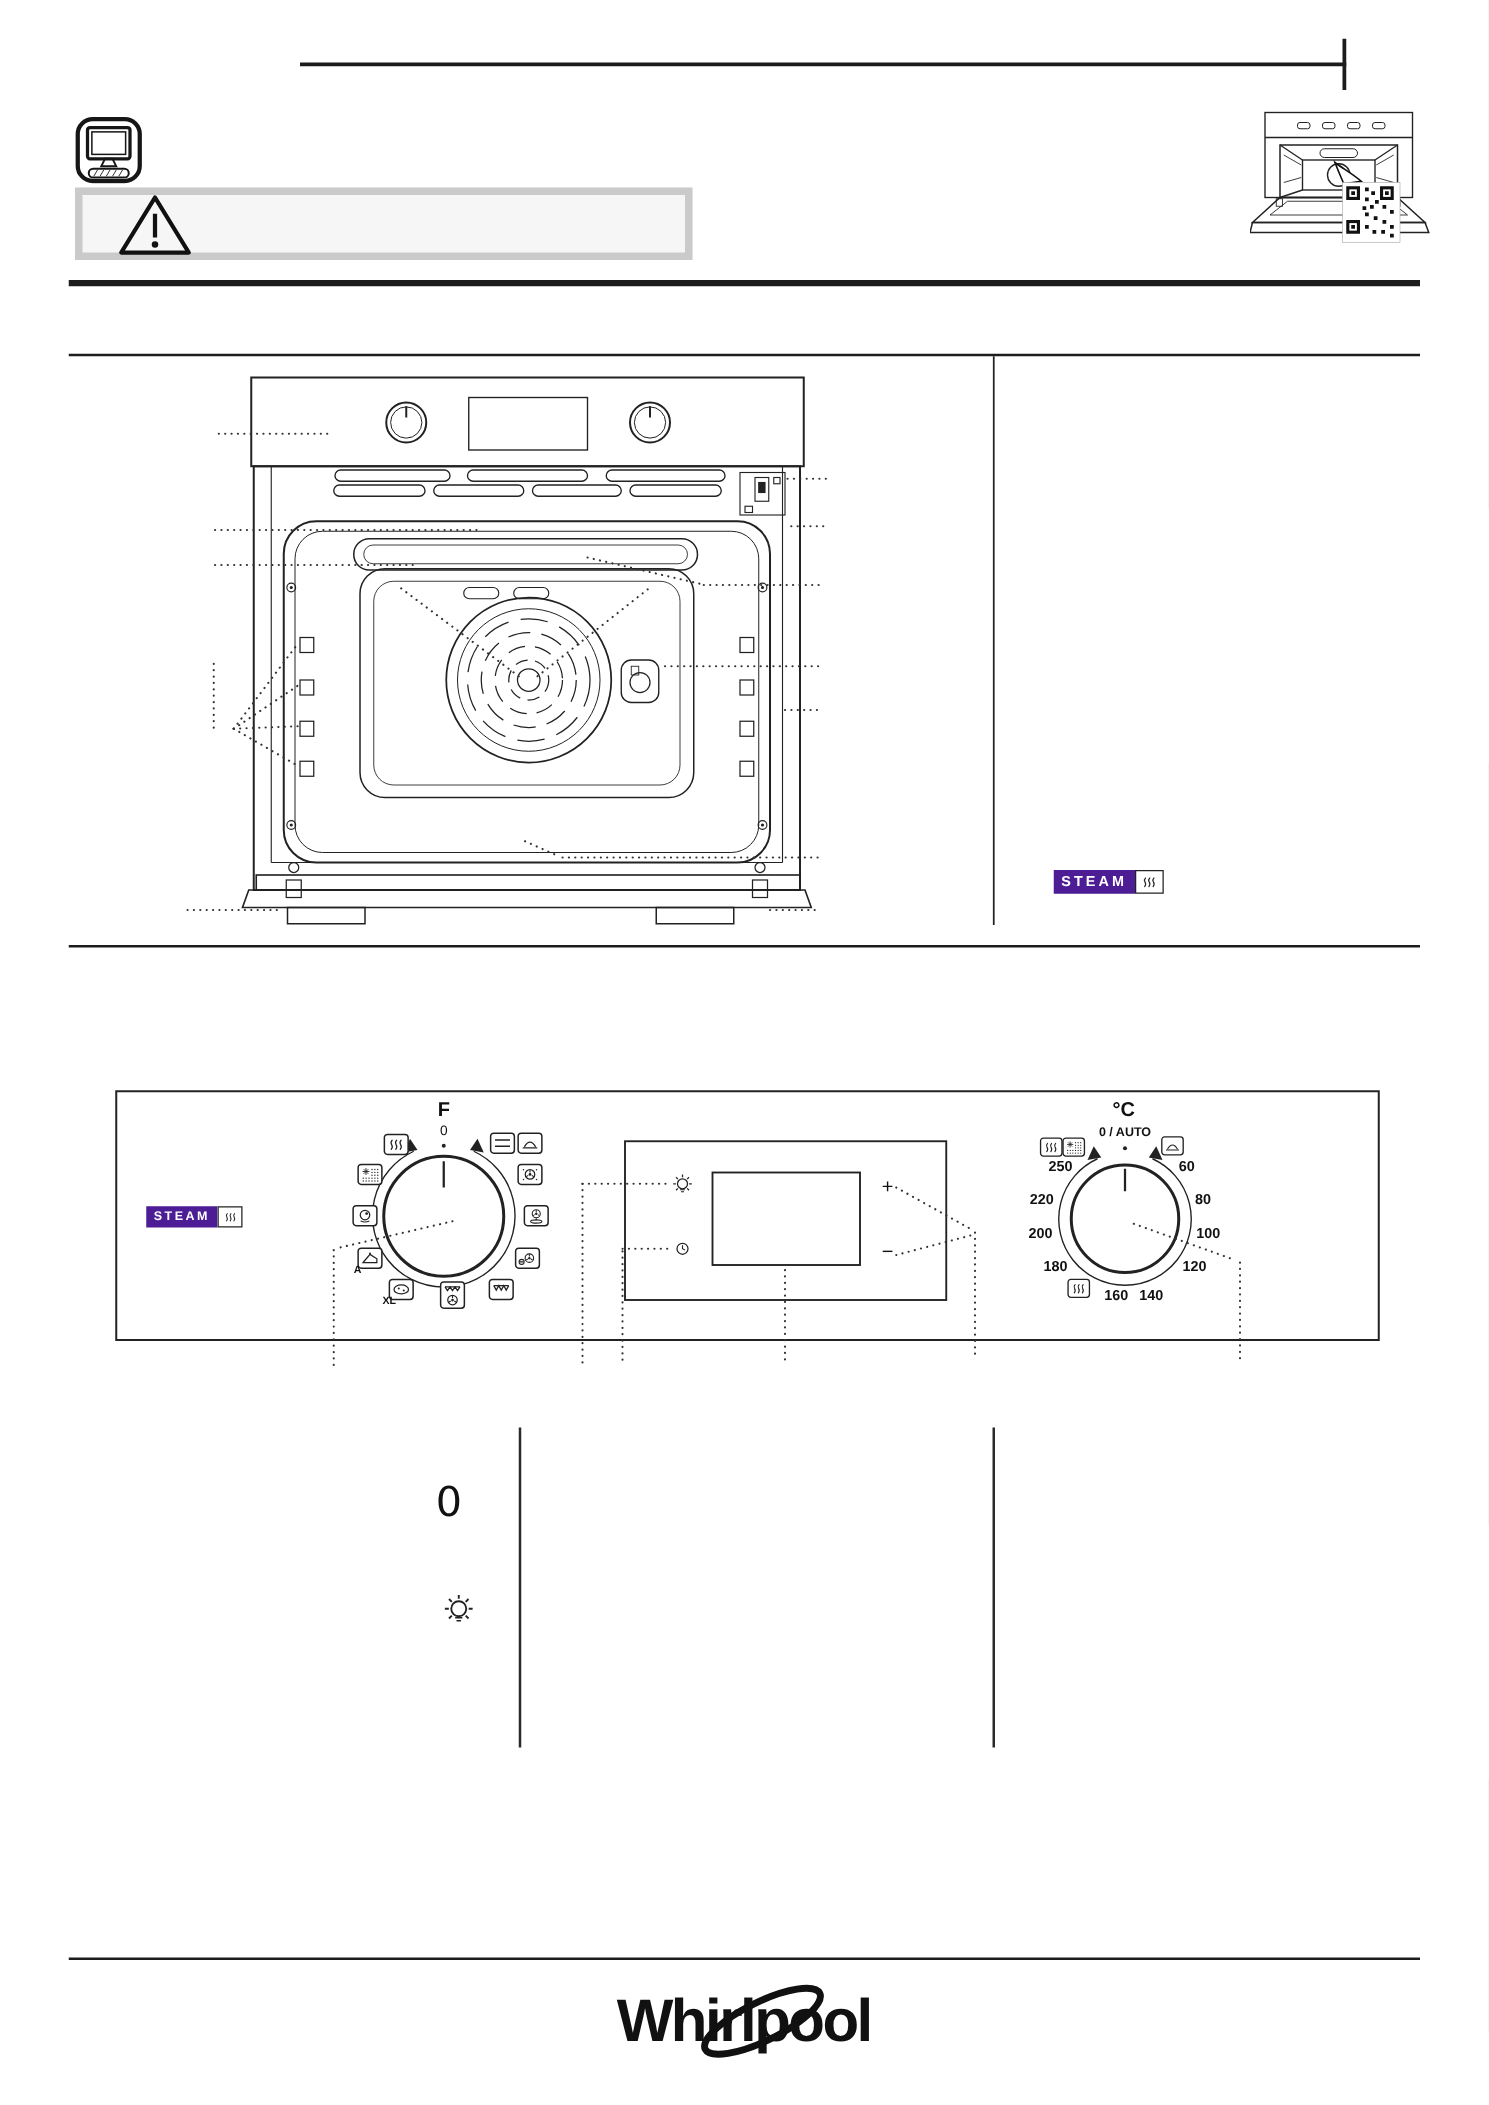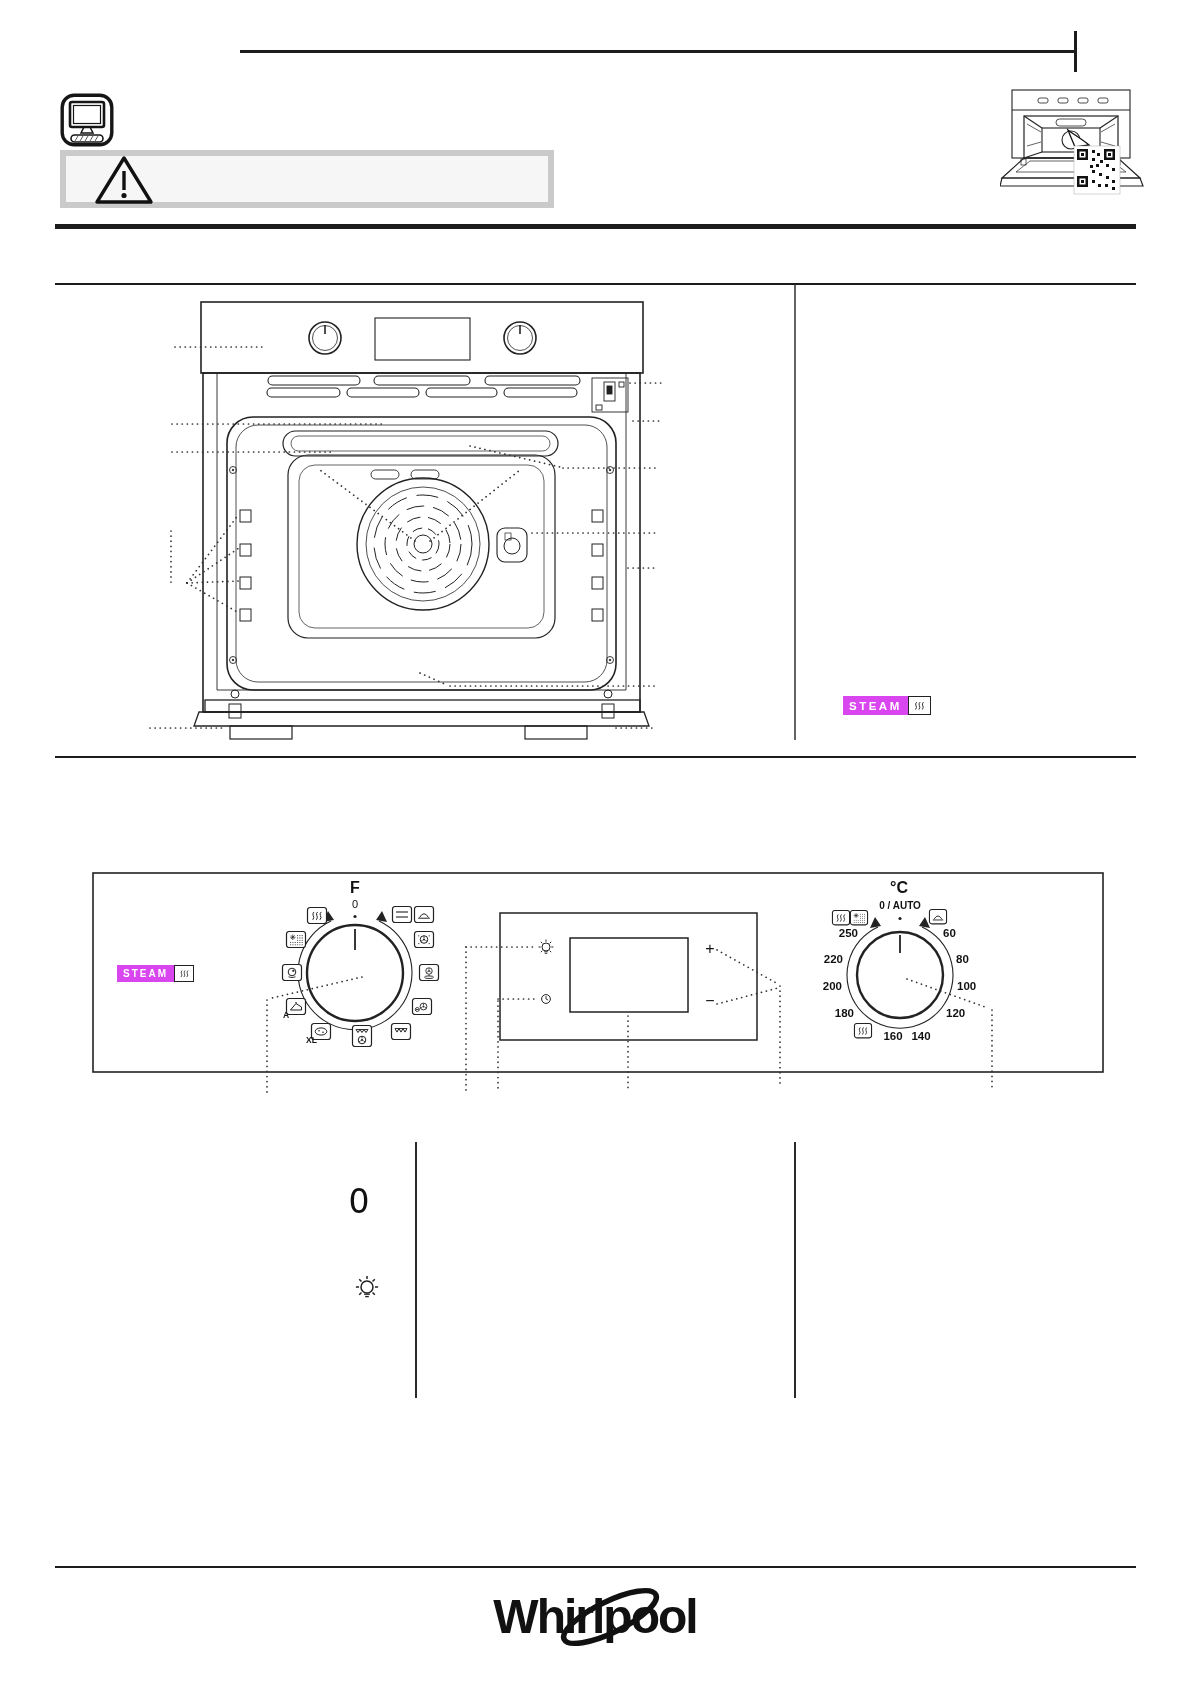--- a/index.html
+++ b/index.html
@@ -3,21 +3,21 @@
 <meta charset="utf-8">
 <style>
   html,body{margin:0;padding:0;background:#e8e8e8;}
   .page{position:relative;width:1191px;height:1684px;background:#ffffff;overflow:hidden;
         font-family:"Liberation Sans",sans-serif;color:#1c1c1c;margin:0 auto;}
   .abs{position:absolute;}
   .rule{background:#1c1c1c;}
   svg{display:block;}
   svg text{font-family:"Liberation Sans",sans-serif;fill:#111;}
   .steam-badge{position:absolute;display:flex;align-items:stretch;}
-  .steam-badge .txt{background:#d946ef;color:#fff;font-weight:bold;letter-spacing:2.5px;
+  .steam-badge .txt{background:#4c1d95;color:#fff;font-weight:bold;letter-spacing:2.5px;
                     display:flex;align-items:center;padding:0 6px;}
   .steam-badge .ic{background:#fff;border:1px solid #222;display:flex;align-items:center;justify-content:center;}
   .badge-lg .txt{font-size:11.5px;height:19px;}
   .badge-lg .ic{width:21px;height:17px;}
   .badge-sm .txt{font-size:10px;height:17px;letter-spacing:2px;}
   .badge-sm .ic{width:18px;height:15px;}
   .legend-divider{position:absolute;width:2px;background:#2a2a2a;}
   .legend-zero{position:absolute;left:337px;top:1184px;width:44px;text-align:center;
                font-family:"DejaVu Sans",sans-serif;font-size:33px;line-height:1.1;color:#111;}
   .warnbox{position:absolute;left:60px;top:150px;width:482px;height:46px;

